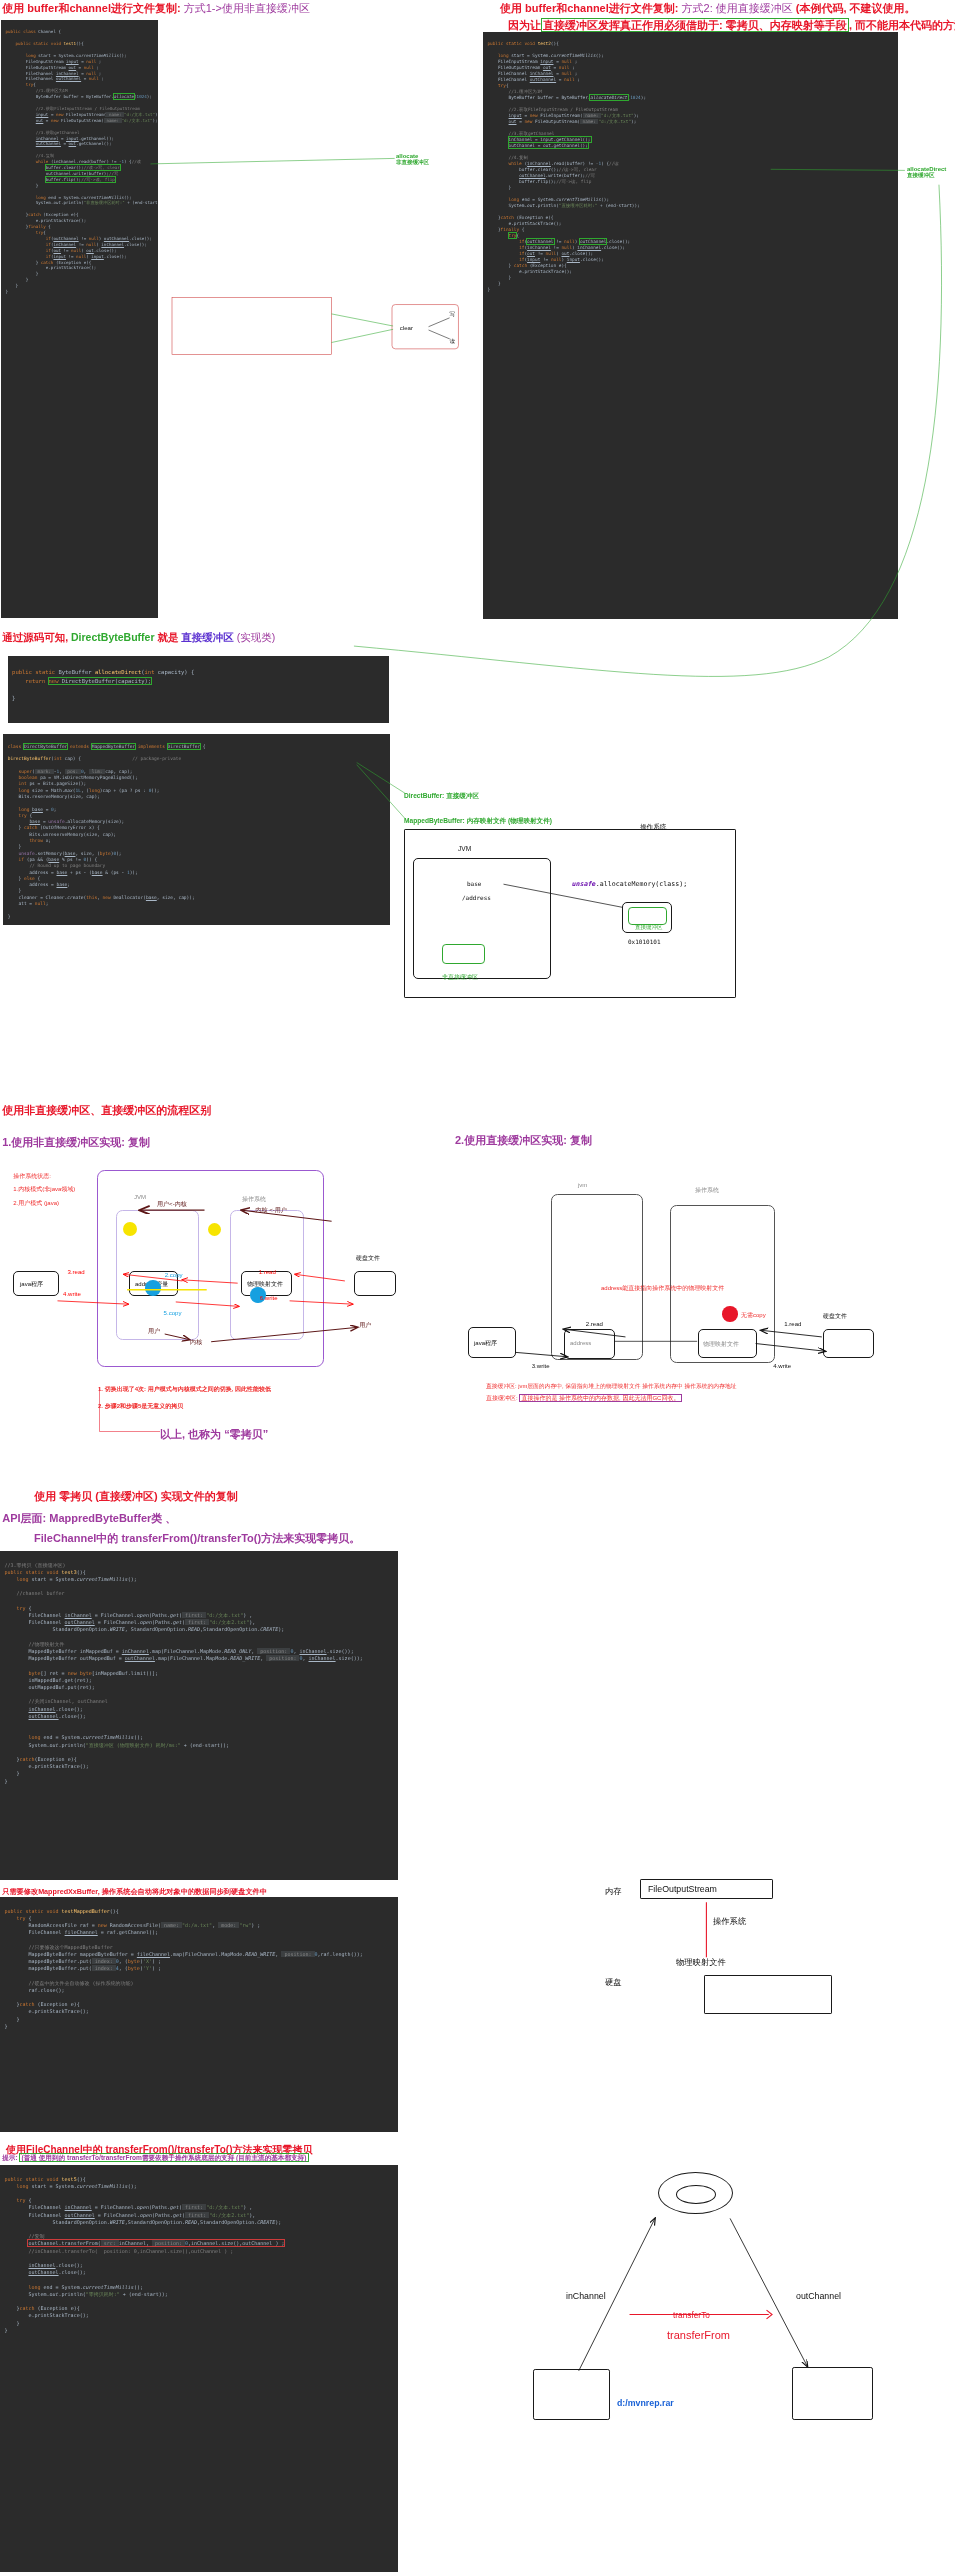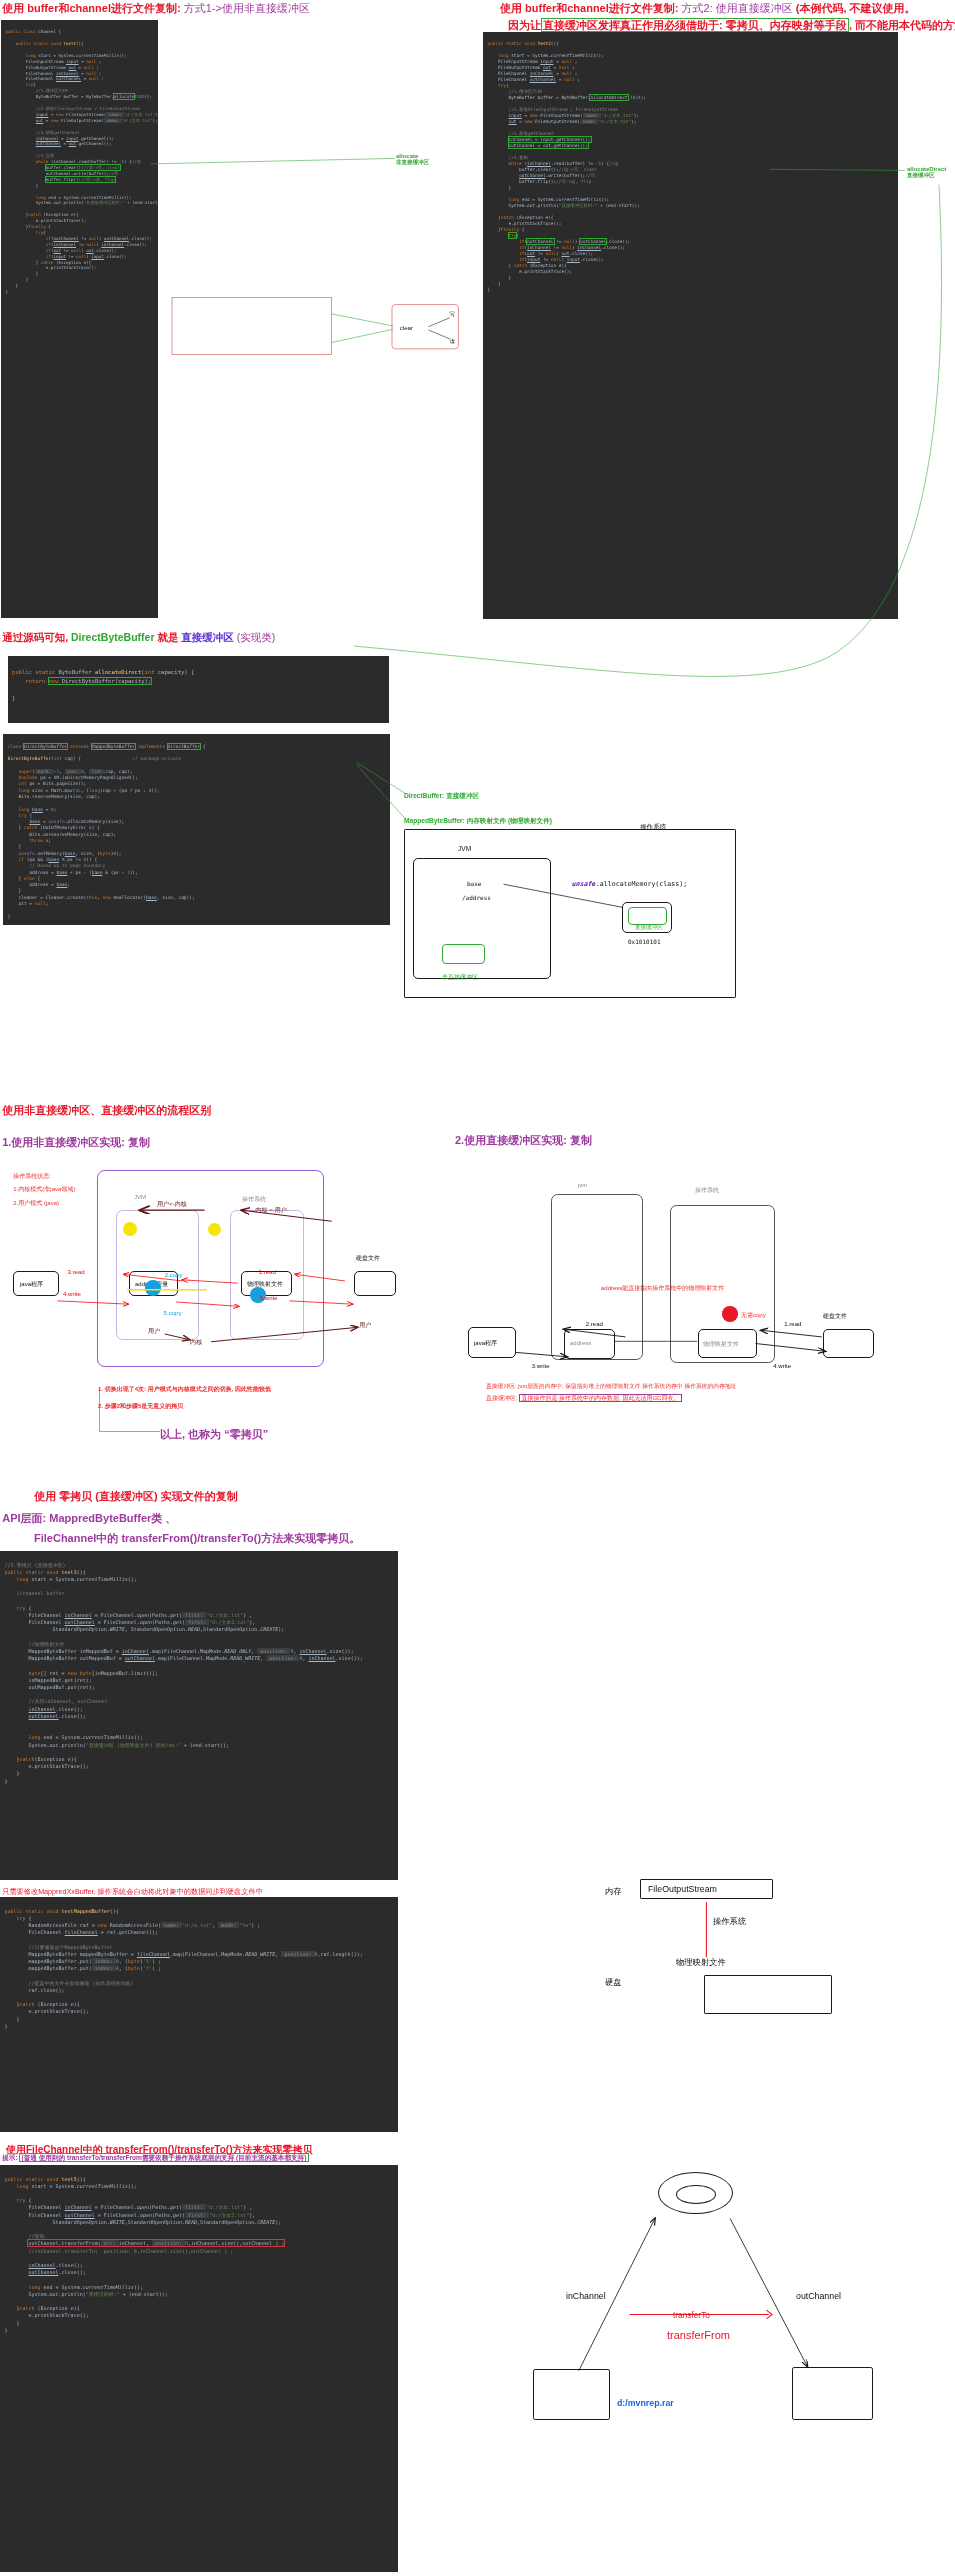--- a/index.html
+++ b/index.html
@@ -418,21 +418,21 @@
 
         <span class="k">long </span>end = System.<span class="it">currentTimeMillis</span>();
         System.<span class="it">out</span>.println(<span class="s">"直接缓冲区 (物理映射文件) 耗时/ms:"</span> + (end-start));
 
     }<span class="k">catch</span>(Exception e){
         e.printStackTrace();
     }
 }
 </div>
 
-<div class="abs" style="left:2.2px;top:1887px;font-size:7.2px;font-weight:normal;color:#e8172a;white-space:nowrap;" data-name="section5-title">只需要修改MappredXxBuffer, 操作系统会自动将此对象中的数据同步到硬盘文件中</div>
+<div class="abs" style="left:2.2px;top:1887px;font-size:7.2px;font-weight:bold;color:#e8172a;white-space:nowrap;" data-name="section5-title">只需要修改MappredXxBuffer, 操作系统会自动将此对象中的数据同步到硬盘文件中</div>
 
 <div class="abs code" data-name="code-block-test4" style="left:0px;top:1897px;width:398px;height:235px;font-size:5px;line-height:7.2px;">
 <span class="k">public static void </span><span class="f">testMappedBuffer</span>(){
     <span class="k">try </span>{
         RandomAccessFile raf = <span class="k">new </span>RandomAccessFile(<span class="par"> name: </span><span class="s">"d:/a.txt"</span>, <span class="par"> mode: </span><span class="s">"rw"</span>) ;
         FileChannel <span class="u">fileChannel</span> = raf.getChannel();
 
         <span class="cm">//只要修改这个MappedByteBuffer</span>
         MappedByteBuffer mappedByteBuffer = <span class="u">fileChannel</span>.map(FileChannel.MapMode.<span class="it">READ_WRITE</span>, <span class="par"> position: </span><span class="n">0</span>,raf.length());
         mappedByteBuffer.put(<span class="par"> index: </span><span class="n">0</span>, (<span class="k">byte</span>)<span class="s">'X'</span>) ;

